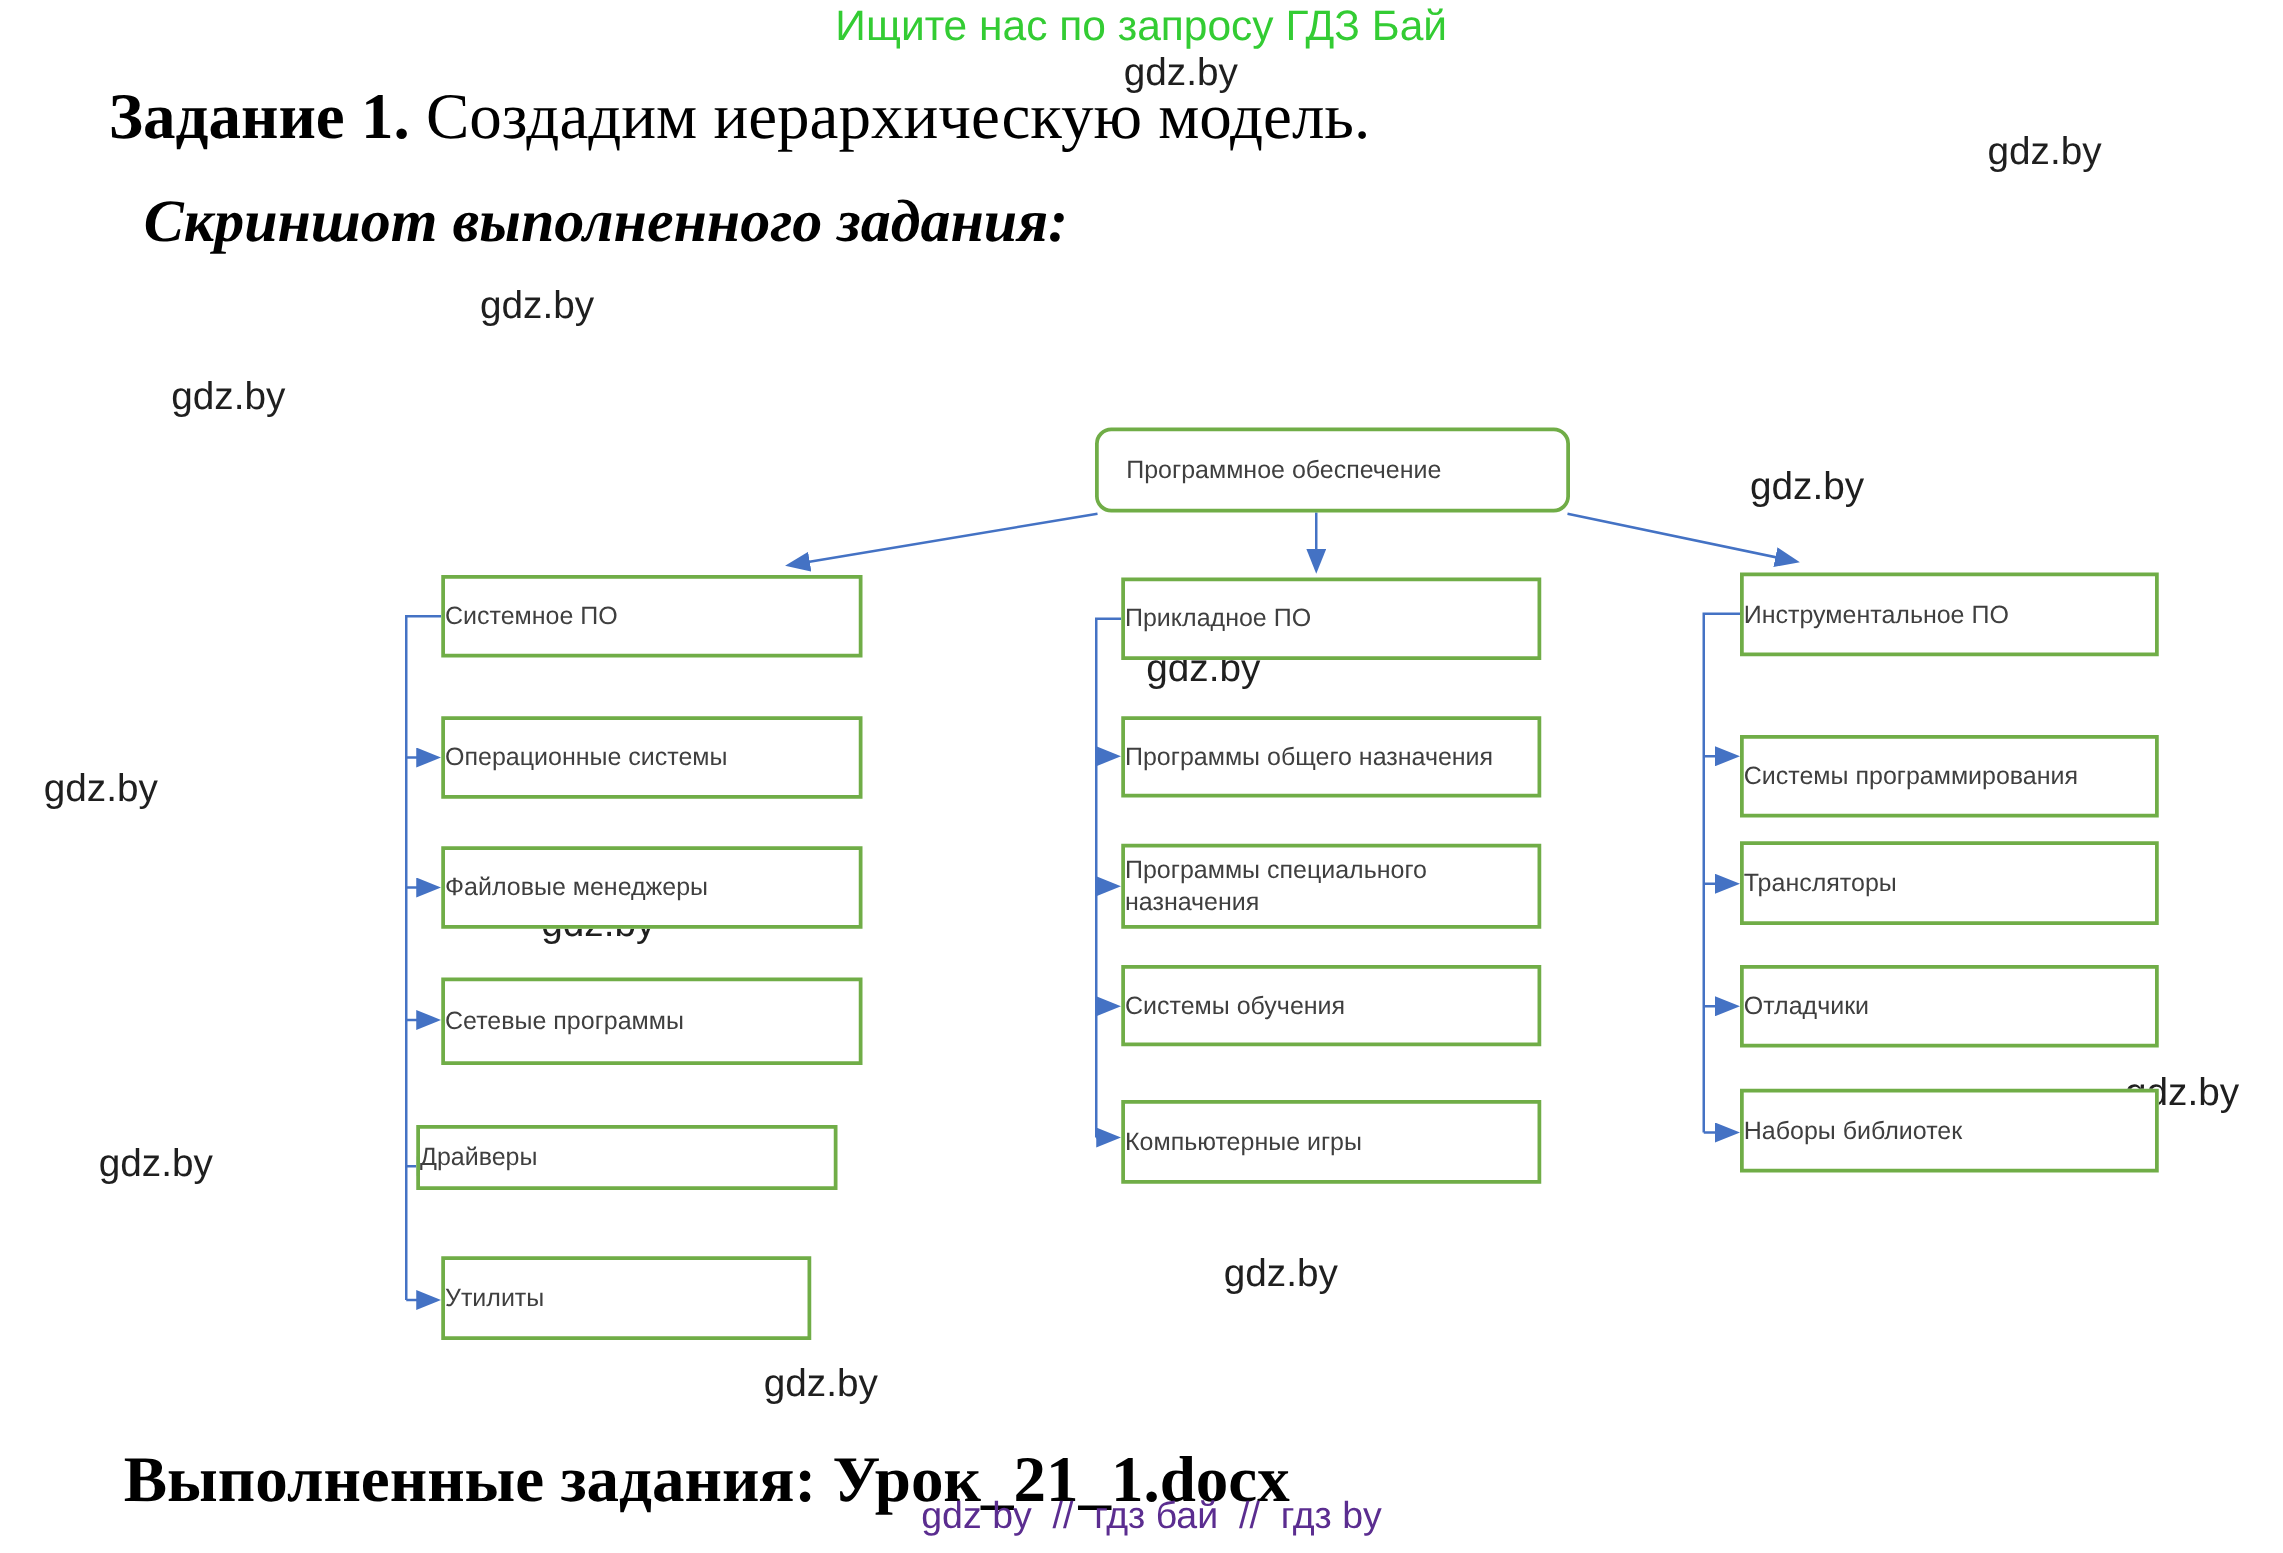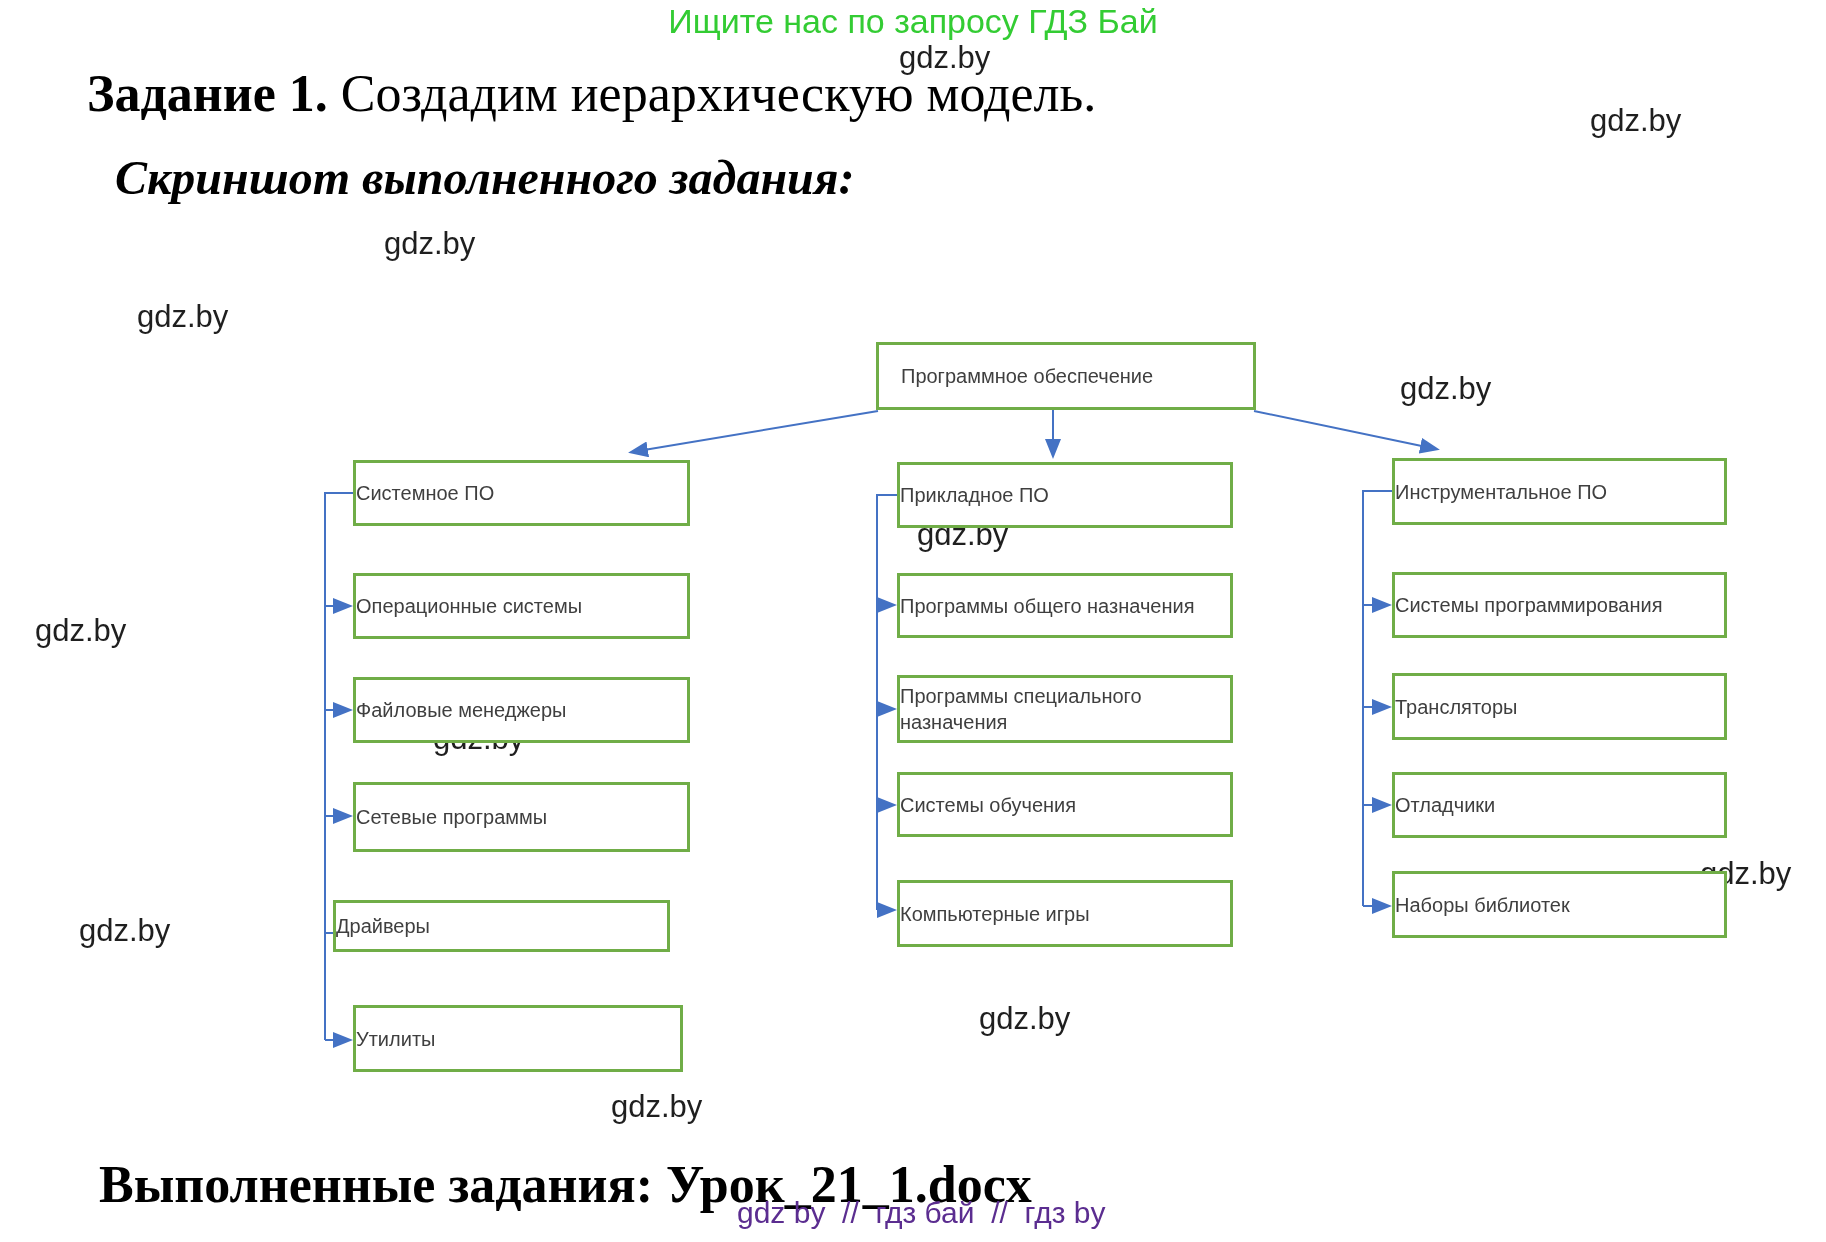--- a/index.html
+++ b/index.html
@@ -26,21 +26,21 @@
     position:absolute; left:87px; top:150px; font-size:48px; color:#000;
     font-family:"Liberation Serif", serif; font-weight:bold; font-style:italic;margin-left:28px;
   }
   .box {
     position:absolute; box-sizing:border-box; background:#fff;
     border:3px solid #70ad47; display:flex; align-items:center;
     padding-right:8px;
     font-size:20px; line-height:26px; color:#3f3f3f;
     font-family:"Liberation Sans", sans-serif;
   }
-  .box.root { padding-left:22px; }
+  .box.root { padding-left:22px;border-radius:13px; }
   #connectors { position:absolute; left:0; top:0; pointer-events:none; }
   .footer-title {
     position:absolute; left:99px; top:1155px; font-size:52px; color:#000;
     font-family:"Liberation Serif", serif; font-weight:bold; white-space:pre;
   }
   .footer-links {
     position:absolute; left:713px; top:1196px; font-size:30px; font-weight:500;
     font-family:"Liberation Sans", sans-serif; white-space:pre;margin-left:24px;
   }
 </style>
@@ -100,30 +100,30 @@
     </g>
   </svg>
 
   <div class="box root" style="left:876px;top:342px;width:380px;height:68px">Программное обеспечение</div>
 
   <div class="box" style="left:353px;top:460px;width:337px;height:66px">Системное ПО</div>
   <div class="box" style="left:353px;top:573px;width:337px;height:66px">Операционные системы</div>
   <div class="box" style="left:353px;top:677px;width:337px;height:66px">Файловые менеджеры</div>
   <div class="box" style="left:353px;top:782px;width:337px;height:70px">Сетевые программы</div>
   <div class="box" style="left:333px;top:900px;width:337px;height:52px">Драйверы</div>
-  <div class="box" style="left:353px;top:1005px;width:330px;height:67px">Утилиты</div>
+  <div class="box" style="left:353px;top:1005px;width:296px;height:67px">Утилиты</div>
 
   <div class="box" style="left:897px;top:462px;width:336px;height:66px">Прикладное ПО</div>
   <div class="box" style="left:897px;top:573px;width:336px;height:65px">Программы общего назначения</div>
   <div class="box" style="left:897px;top:675px;width:336px;height:68px">Программы специального назначения</div>
   <div class="box" style="left:897px;top:772px;width:336px;height:65px">Системы обучения</div>
   <div class="box" style="left:897px;top:880px;width:336px;height:67px">Компьютерные игры</div>
 
   <div class="box" style="left:1392px;top:458px;width:335px;height:67px">Инструментальное ПО</div>
-  <div class="box" style="left:1392px;top:572px;width:335px;height:66px">Системы программирования</div>
+  <div class="box" style="left:1392px;top:588px;width:335px;height:66px">Системы программирования</div>
   <div class="box" style="left:1392px;top:673px;width:335px;height:67px">Трансляторы</div>
   <div class="box" style="left:1392px;top:772px;width:335px;height:66px">Отладчики</div>
   <div class="box" style="left:1392px;top:871px;width:335px;height:67px">Наборы библиотек</div>
 
   <div class="footer-title">Выполненные задания: Урок_21_1.docx</div>
   <div class="footer-links" style="color:#5b2d90">gdz by  //  гдз бай  //  гдз by</div>
 
 </div>
 
 </body></html>

